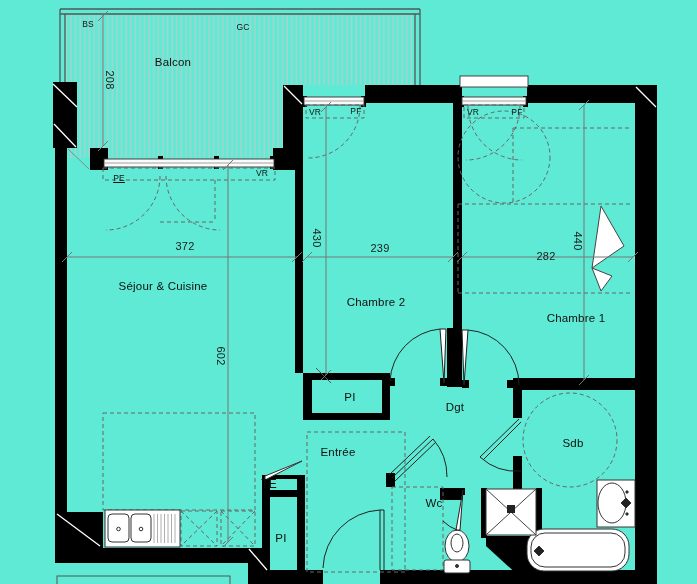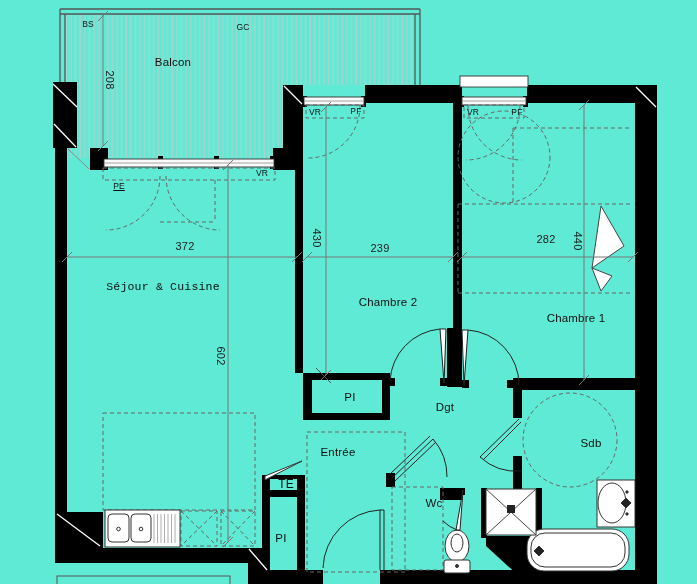--- a/index.html
+++ b/index.html
@@ -288,37 +288,37 @@
   </g>
 
   <rect x="57" y="576" width="173" height="14" fill="none" stroke="#555" stroke-width="1"></rect>
 </svg>
 
   <div class="lbl sm" style="left:88px;top:24px;">BS</div>
   <div class="lbl sm" style="left:243px;top:27px;">GC</div>
   <div class="lbl room" style="left:173px;top:62px;">Balcon</div>
   <div class="lbl dim v" style="left:110px;top:80px;">208</div>
 
-  <div class="lbl sm" style="left:119px;top:186px;text-decoration:underline;">PE</div>
+  <div class="lbl sm" style="left:119px;top:178px;text-decoration:underline;">PE</div>
   <div class="lbl sm" style="left:262px;top:173px;">VR</div>
   <div class="lbl sm" style="left:315px;top:112px;">VR</div>
   <div class="lbl sm" style="left:356px;top:111px;">PF</div>
   <div class="lbl sm" style="left:473px;top:112px;">VR</div>
   <div class="lbl sm" style="left:517px;top:112px;">PF</div>
 
   <div class="lbl dim" style="left:185px;top:246px;">372</div>
   <div class="lbl dim v" style="left:317px;top:238px;">430</div>
   <div class="lbl dim" style="left:380px;top:248px;">239</div>
-  <div class="lbl dim" style="left:546px;top:239px;">282</div>
+  <div class="lbl dim" style="left:546px;top:256px;">282</div>
   <div class="lbl dim v" style="left:578px;top:241px;">440</div>
   <div class="lbl dim v" style="left:221px;top:356px;">602</div>
 
-  <div class="lbl room" style="left:163px;top:286px;font-family:Liberation Mono, monospace;">Séjour &amp; Cuisine</div>
-  <div class="lbl room" style="left:388px;top:302px;">Chambre 2</div>
+  <div class="lbl room" style="left:163px;top:286px;">Séjour &amp; Cuisine</div>
+  <div class="lbl room" style="left:376px;top:302px;">Chambre 2</div>
   <div class="lbl room" style="left:576px;top:318px;">Chambre 1</div>
   <div class="lbl room" style="left:350px;top:397px;">PI</div>
-  <div class="lbl room" style="left:445px;top:407px;">Dgt</div>
+  <div class="lbl room" style="left:455px;top:407px;">Dgt</div>
   <div class="lbl room" style="left:338px;top:452px;">Entrée</div>
-  <div class="lbl room" style="left:591px;top:443px;">Sdb</div>
-  <div class="lbl sm" style="left:286px;top:484px;font-size:12px;">TE</div>
+  <div class="lbl room" style="left:573px;top:443px;">Sdb</div>
+  <div class="lbl sm" style="left:269px;top:484px;font-size:12px;">TE</div>
   <div class="lbl room" style="left:434px;top:503px;">Wc</div>
   <div class="lbl room" style="left:281px;top:538px;">PI</div>
 </div>
 
 </body></html>

